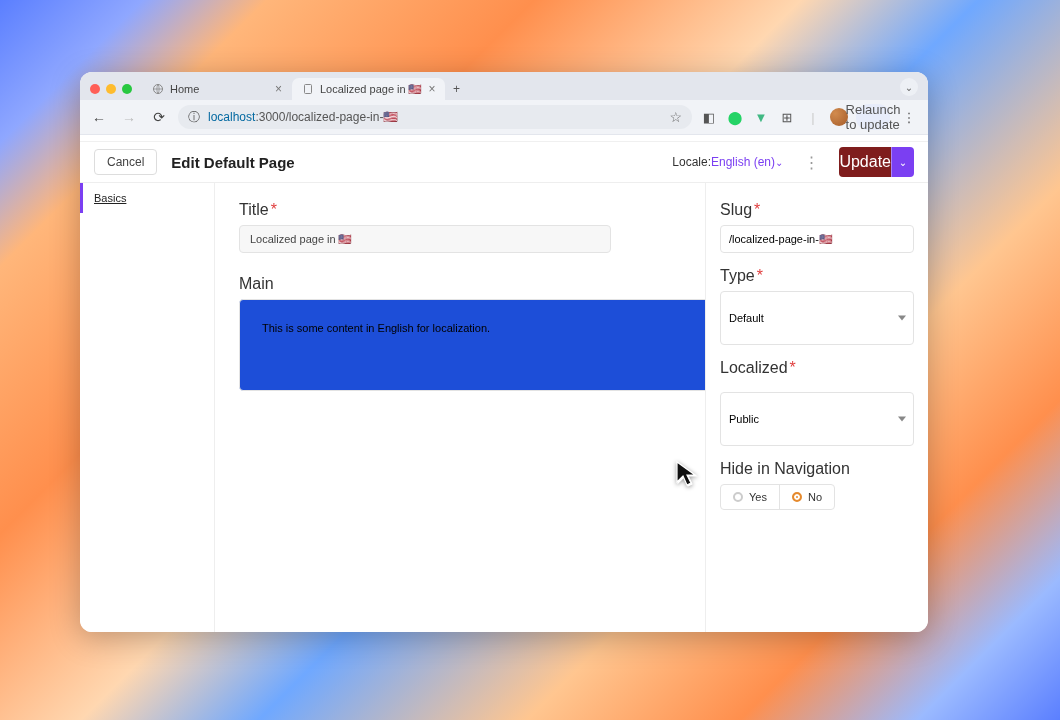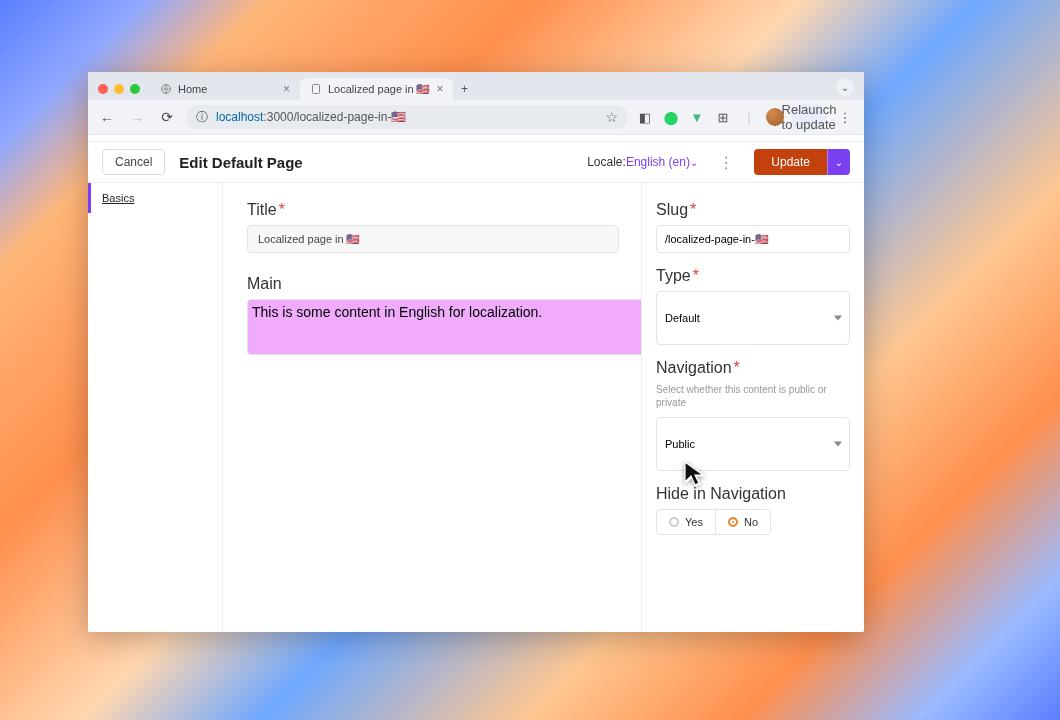--- a/index.html
+++ b/index.html
@@ -9,22 +9,22 @@
         #5b7fff 0%, #8fa7ff 8%, #ffb67a 15%, #ff8f4d 30%,
         #ffd7b0 45%, #6fa8ff 55%, #ffc690 70%, #ff8f4d 82%,
         #9bbaff 92%, #5b7fff 100%);
     font-family:-apple-system,BlinkMacSystemFont,"Segoe UI",Helvetica,Arial,sans-serif;
     font-size:12px;
     color:#333;
     overflow:hidden;
   }
   
   .window{
-    position:absolute; left:88px; top:72px; width:776px; height:560px;
-    background:#fff; border-radius:2px; box-shadow:0 6px 30px rgba(0,0,0,.25);
+    position:absolute; left:80px; top:72px; width:848px; height:560px;
+    background:#fff; border-radius:12px; box-shadow:0 6px 30px rgba(0,0,0,.25);
     overflow:hidden;
   }
   .tabstrip{
     height:28px; background:#e3e6ed; display:flex; align-items:flex-end;
     position:relative;
   }
   .traffic{display:flex; gap:6px; padding:8px 10px 6px;}
   .dot{width:10px;height:10px;border-radius:50%;}
   .red{background:#ff5f57;} .yellow{background:#febc2e;} .green{background:#28c840;}
   .tab{height:22px; display:flex; align-items:center; gap:6px;
@@ -66,39 +66,39 @@
   }
   .cancel{border:1px solid #ddd;background:#fff;border-radius:4px;
     padding:5px 12px;font-size:12px;color:#444;}
   .pgtitle{font-weight:700;font-size:15px;color:#222;text-align:right;}
   .spacer{flex:1;}
   .locale{font-size:12px;color:#333;display:flex;align-items:center;gap:0;}
   .locale .val{color:#7b3ff2;}
   .locale .chev{color:#7b3ff2;font-size:10px;}
   .menuicon{font-size:16px;color:#999;padding:0 6px;}
   .update{display:flex;align-items:stretch;}
-  .update button{background:#c2410c;color:#fff;border:none;
-    font-size:12px;padding:6px 17px;border-radius:4px 0 0 4px;}
+  .update button{background:#7f1d1d;color:#fff;border:none;
+    font-size:16px;padding:6px 0;border-radius:4px 0 0 4px;}
   .update .split{background:#7b3ff2;color:#fff;width:22px;display:flex;
     align-items:center;justify-content:center;border-left:1px solid rgba(255,255,255,.35);
     border-radius:0 4px 4px 0;font-size:10px;}
   .appbody{flex:1;display:flex;background:#fff;}
   .sidetabs{width:134px;border-right:1px solid #eee;}
   .sidetabs .tabitem{padding:9px 14px;font-size:11px;color:#222;}
   .sidetabs .tabitem.active{border-left:3px solid #7b3ff2;padding-left:11px;text-decoration:underline;}
   .mainarea{flex:1;padding:18px 24px;overflow:auto;}
   label.fld{display:block;font-size:16px;color:#333;margin-bottom:6px;}
   .req{color:#e03e3e;margin-left:2px;}
   input.txt, .txtread, select.sel{
     width:350px;border:1px solid #e3e3e3;border-radius:4px;padding:7px 10px;
     font-size:11px;color:#444;background:#f7f7f7;
   }
   .txtread{background:#f0f0f0;}
   textarea.txt{width:510px;height:46px;border:1px solid #e3e3e3;border-radius:4px;
-    padding:4px;font-size:14px;font-family:inherit;background:#f0abfc;resize:none;}
+    padding:22px;font-size:11px;font-family:inherit;background:#1d4ed8;resize:none;}
   .fieldgroup{margin-bottom:22px;}
   
   .aside{width:194px;border-left:1px solid #eee;padding:18px 14px;
     display:flex;flex-direction:column;gap:14px;font-size:11px;}
   .aside input.slug{width:100%;box-sizing:border-box;border:1px solid #e3e3e3;
     border-radius:4px;padding:7px 8px;font-size:11px;background:#fff;}
   .aside select{width:100%;box-sizing:border-box;border:1px solid #e3e3e3;
     border-radius:4px;padding:20px 8px;font-size:11px;background:#fff;
     appearance:none;
   }
@@ -228,24 +228,23 @@
             <span>Type</span><span class="req">*</span>
           </label>
           <div class="selectwrap">
             <select>
               <option selected="">Default</option>
             </select>
           </div>
         </div>
         <div>
           <label class="fld">
-            <span>Navigation</span><span class="req">*</span>
-          </label>
-          <div class="help">Select whether this content is public or private</div>
-          <div class="selectwrap" style="margin-top:8px;">
+            <span>Localized</span><span class="req">*</span>
+          </label>
+          <div class="selectwrap" style="margin-top:15px;">
             <select>
               <option selected="">Public</option>
             </select>
           </div>
         </div>
         <div>
           <label class="fld">Hide in Navigation</label>
           <div class="radiogrp">
             <label>
               <span class="rdot"></span>

